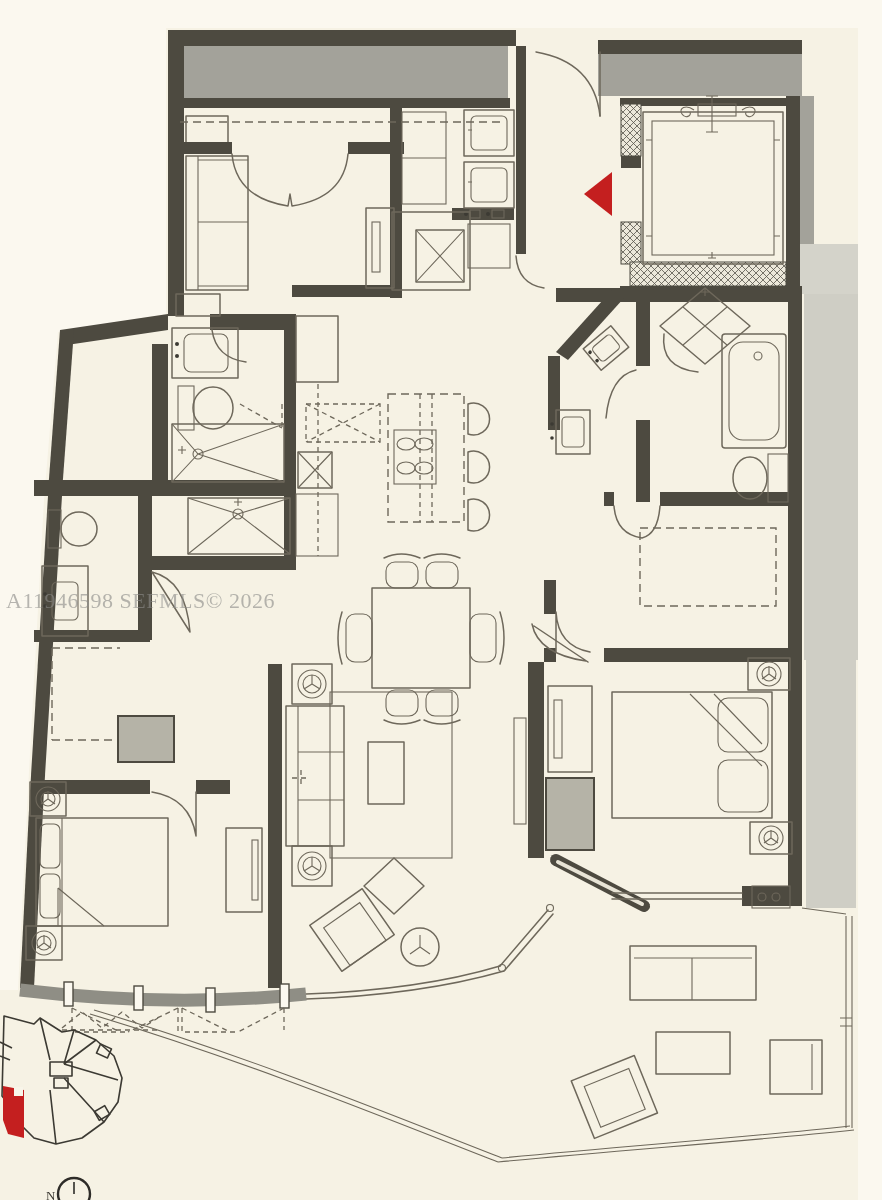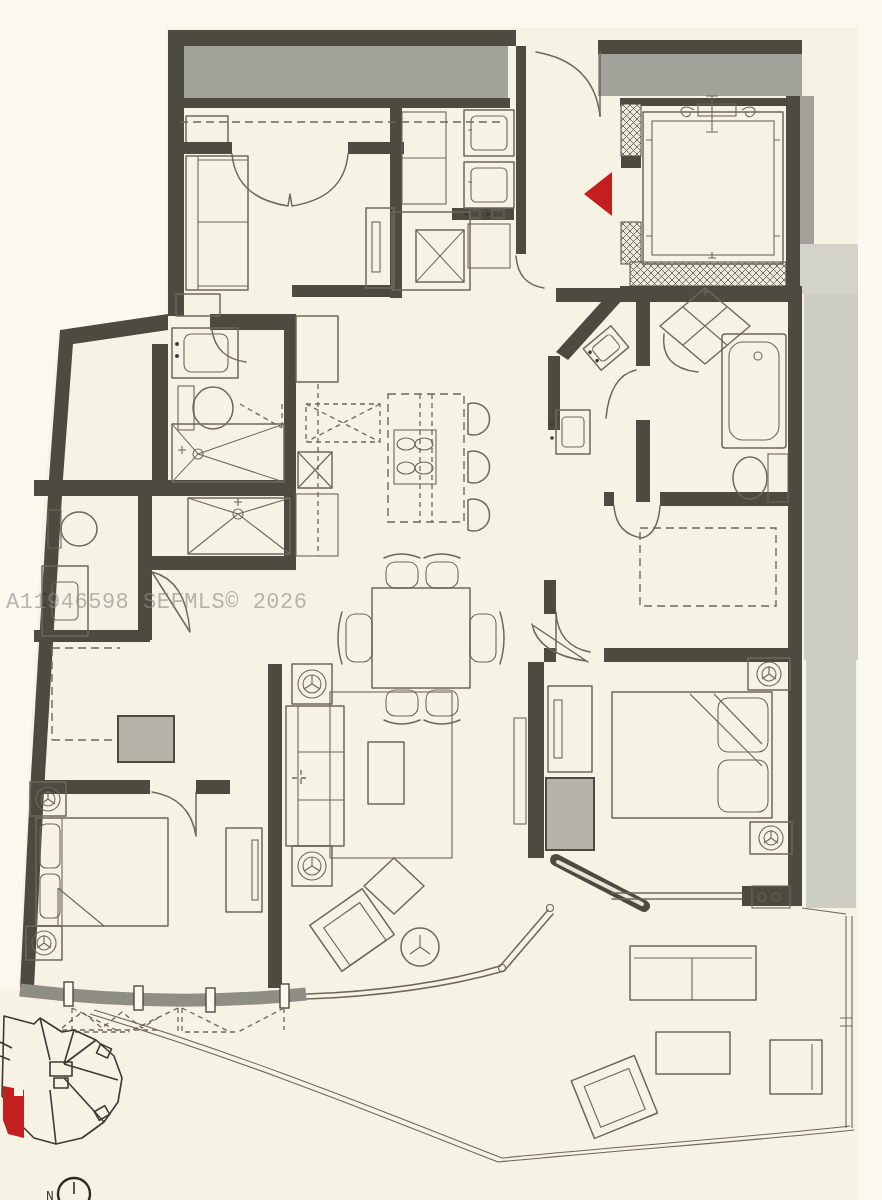--- a/index.html
+++ b/index.html
@@ -1,17 +1,17 @@
 <!DOCTYPE html>
 <html><head>
 <meta charset="utf-8">
 <style>
   html,body{margin:0;padding:0;background:#e8e5da;}
   .page{position:relative;width:882px;height:1200px;background:#fca5a5;overflow:hidden;
-        font-family:Liberation Mono, monospace;}
+        font-family:Liberation Serif, serif;}
   svg{display:block}
   .wall{fill:#4d4a40;stroke:none}
   .ln{fill:none;stroke:#6e685b;stroke-width:1.5;stroke-linecap:round;stroke-linejoin:round}
   .lnth{fill:none;stroke:#6e685b;stroke-width:1.1}
   .lnd{fill:none;stroke:#6e685b;stroke-width:1.4;stroke-dasharray:8 5}
   .lnd2{fill:none;stroke:#6e685b;stroke-width:1.3;stroke-dasharray:5 4}
   .kp{fill:none;stroke:#3c3a33;stroke-width:1.6;stroke-linejoin:round}
   .wm{font-size:22px;letter-spacing:.5px;fill:#8c8c89;opacity:.62}
   .northlbl{font-size:13px;fill:#3c3a33}
 </style>

